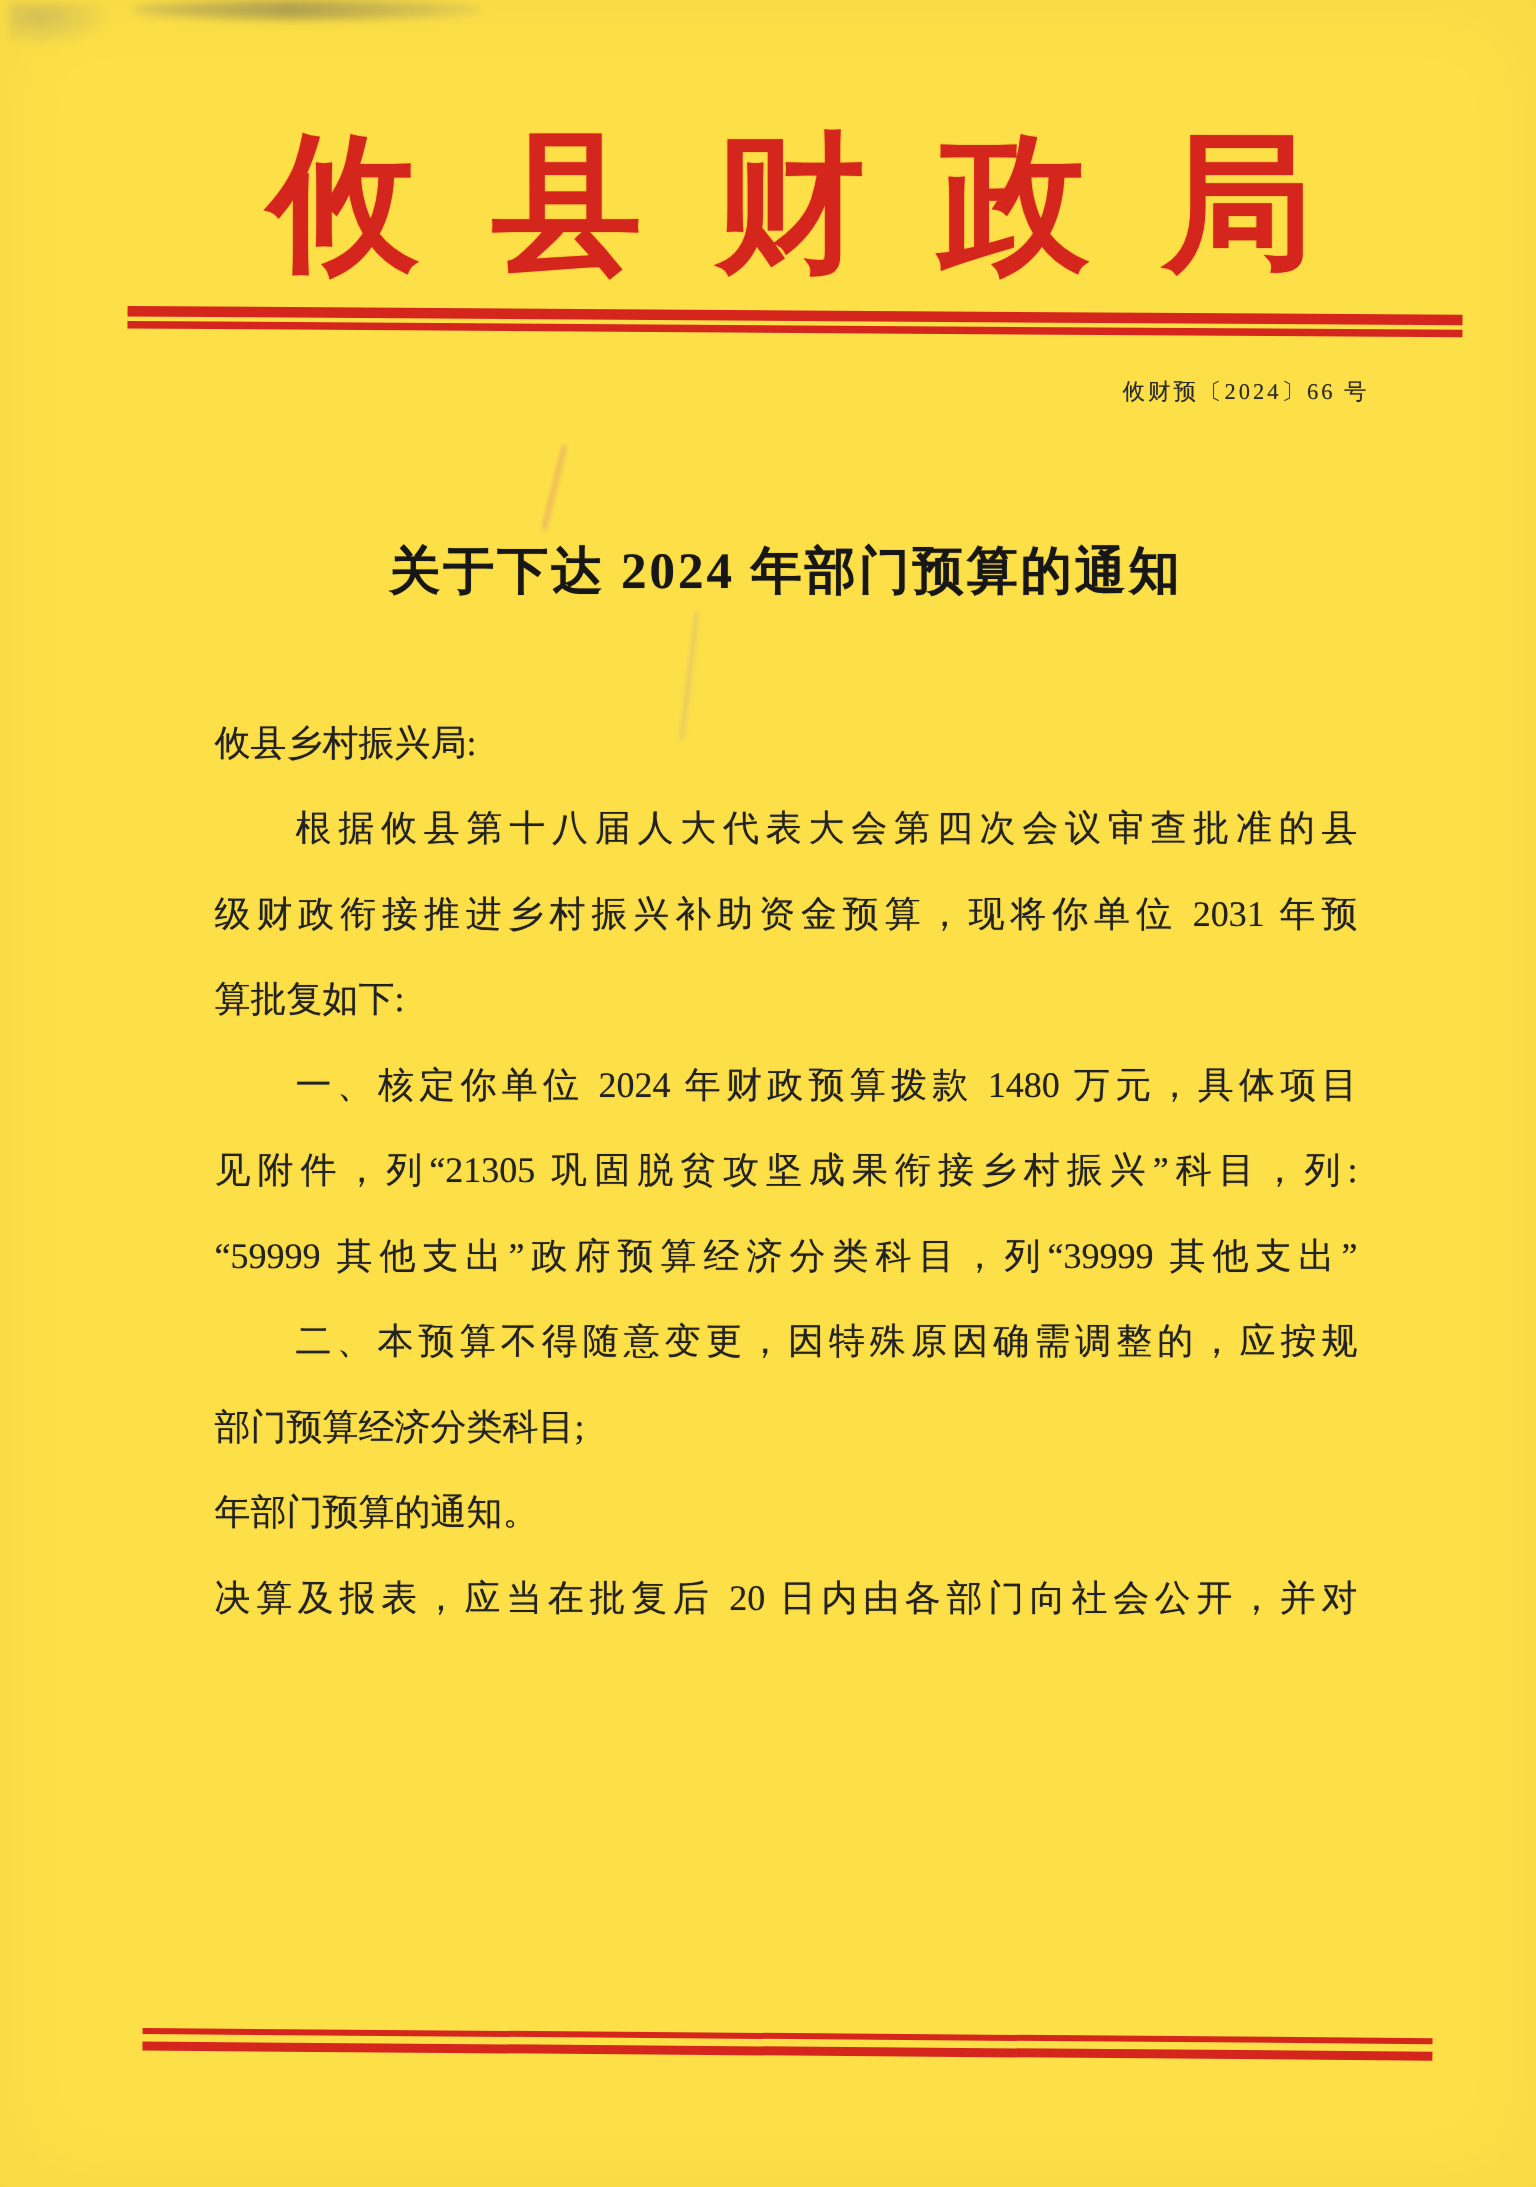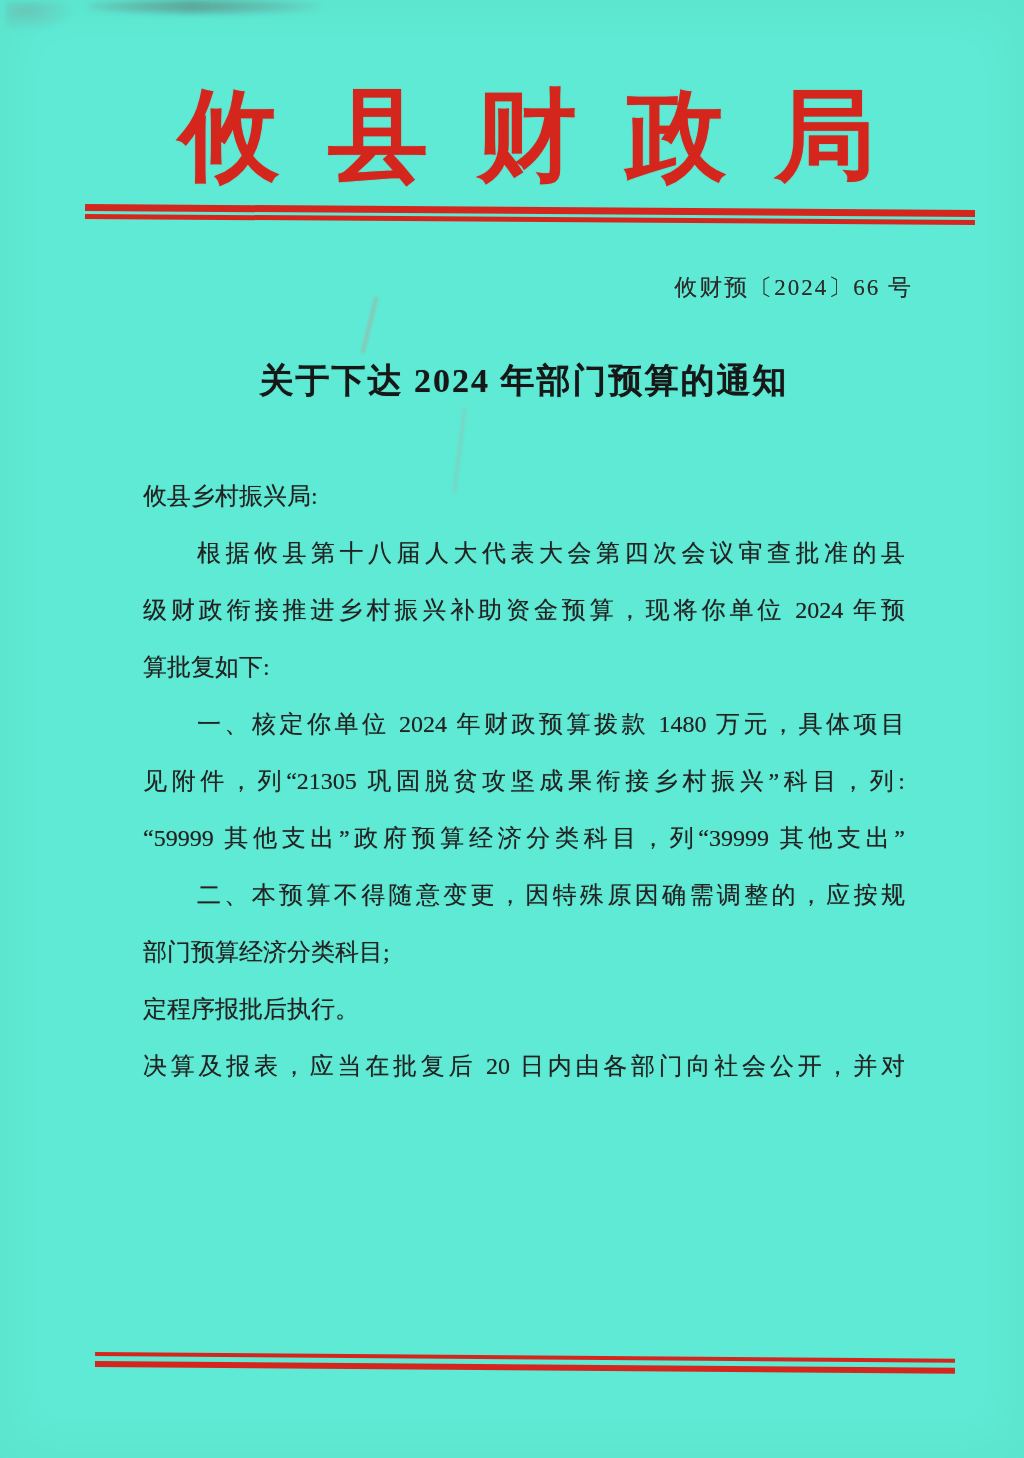--- a/index.html
+++ b/index.html
@@ -6,21 +6,21 @@
     margin: 0;
     padding: 0;
     background: #e8e8e8;
     font-family: "Liberation Serif", "DejaVu Serif", serif;
   }
   .page {
     position: relative;
     width: 1024px;
     height: 1458px;
     margin: 0 auto;
-    background: #5eead4;
+    background: #fde047;
     overflow: hidden;
     box-shadow: inset 0 0 60px rgba(0,0,0,0.04);
     color: #1f1f1f;
   }
 
   
   .smudge-top {
     position: absolute;
     top: 0; left: 88px;
     width: 235px; height: 13px;
@@ -78,25 +78,24 @@
   }
   .header-rule .bar1 { height: 7px; background: var(--accent, #d5261e); }
   .header-rule .gap  { height: 3px; }
   .header-rule .bar2 { height: 5px; background: var(--accent, #d5261e); }
 
   
   .doc-number {
     position: absolute;
     top: 252px;
     right: 111px;
-    font-size: 23px;
+    font-size: 15px;
     letter-spacing: 2px;
     color: #2b2b2b;
     text-shadow: 0 0 0.6px rgba(40,40,40,0.45);
-    margin-top: 20px;
   }
 
   
   .doc-title {
     position: absolute;
     top: 346px;
     left: 0;
     width: 100%;
     margin: 12px;
     text-align: center;
@@ -160,28 +159,28 @@
     <div class="bar2"></div>
   </div>
 
   <div class="doc-number">攸财预〔2024〕66 号</div>
 
   <h1 class="doc-title">关于下达 2024 年部门预算的通知</h1>
 
   <div class="doc-body">
     <div class="line">攸县乡村振兴局:</div>
     <div class="line fill indent">根据攸县第十八届人大代表大会第四次会议审查批准的县</div>
-    <div class="line fill">级财政衔接推进乡村振兴补助资金预算，现将你单位 2024 年预</div>
+    <div class="line fill">级财政衔接推进乡村振兴补助资金预算，现将你单位 2031 年预</div>
     <div class="line">算批复如下:</div>
     <div class="line fill indent">一、核定你单位 2024 年财政预算拨款 1480 万元，具体项目</div>
     <div class="line fill">见附件，列“21305 巩固脱贫攻坚成果衔接乡村振兴”科目，列:</div>
     <div class="line fill">“59999 其他支出”政府预算经济分类科目，列“39999 其他支出”</div>
     <div class="line fill indent">二、本预算不得随意变更，因特殊原因确需调整的，应按规</div>
     <div class="line">部门预算经济分类科目;</div>
-    <div class="line">定程序报批后执行。</div>
+    <div class="line">年部门预算的通知。</div>
     <div class="line fill">决算及报表，应当在批复后 20 日内由各部门向社会公开，并对</div>
   </div>
 
   <div class="footer-rule">
     <div class="bar1"></div>
     <div class="gap"></div>
     <div class="bar2"></div>
   </div>
 
 </div>

